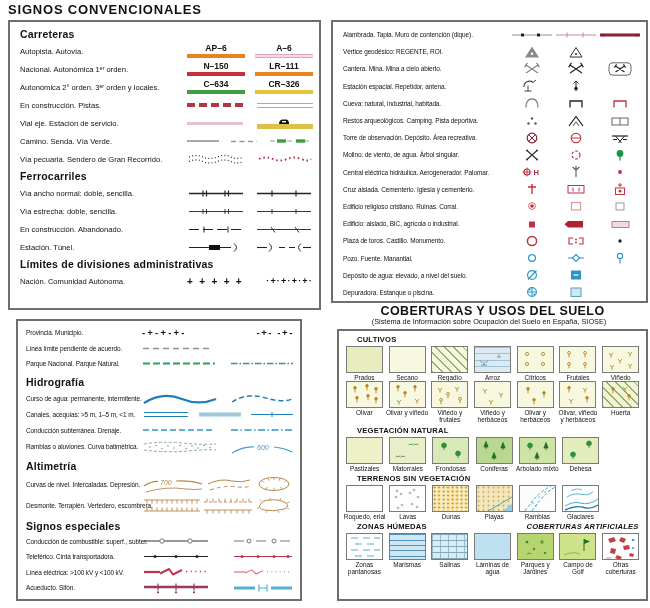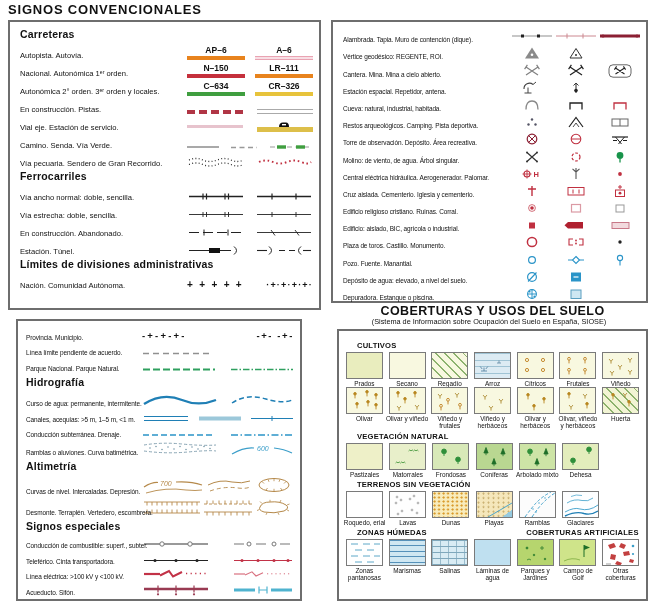--- a/index.html
+++ b/index.html
@@ -6,23 +6,23 @@
   .sheet{position:relative;width:650px;height:608px;background:#fff;overflow:hidden;
          font-family:"Liberation Sans","DejaVu Sans",sans-serif;color:#111;}
   .abs{position:absolute;}
   .titleA{left:8px;top:2px;width:313px;text-align:left;font-size:13px;font-weight:bold;letter-spacing:.8px;}
   .panel{position:absolute;border:2px solid #6e6e6e;box-sizing:border-box;background:#fff;}
   .pA{left:8px;top:20px;width:313px;height:290px;padding:4px 6px 12px 10px;}
   .pB{left:331px;top:20px;width:317px;height:283px;padding:4px 4px 0 10px;}
   .pC{left:16px;top:319px;width:286px;height:282px;padding:4px 6px 0 8px;}
   .pDtitle{left:337px;top:304px;width:311px;text-align:center;font-size:12.5px;font-weight:bold;letter-spacing:.4px;}
   .pDsub{left:328px;top:317px;width:322px;text-align:center;font-size:7.3px;}
-  .pD{left:337px;top:329px;width:311px;height:272px;padding:8px 4px;}
+  .pD{left:337px;top:329px;width:311px;height:272px;padding:2px 4px;}
   .h1{height:16px;display:flex;align-items:center;font-size:10.5px;font-weight:bold;letter-spacing:.2px;}
-  .row{display:flex;align-items:flex-end;}
+  .row{display:flex;align-items:center;}
   .pA .row{height:18px;}
   .pB .row{height:17.2px;}
   .lbl{flex:1 1 0;min-width:0;white-space:nowrap;font-size:8px;transform:scaleX(.95);transform-origin:0 50%;}
   .pB .lbl{font-size:6.8px;letter-spacing:-.1px;}
   .pC .lbl{font-size:6.8px;letter-spacing:-.1px;}
   .cells{display:flex;justify-content:space-between;align-items:center;}
   .pA .cells{width:126px;}
   .pC .cells{width:152px;}
   .cB{width:44px;display:flex;justify-content:center;align-items:center;}
   .badge{width:58px;text-align:center;}
@@ -46,21 +46,21 @@
   .mk-com{font-size:9px;letter-spacing:1.2px;}
   .mk-prov{font-size:9.5px;letter-spacing:2.2px;}
   .mk-mun{font-size:9.5px;letter-spacing:1.6px;}
   .pC .h1{margin-top:2px;}
   .pC .row{height:15.5px;}
   .pC .row.tall{height:17.5px;}
   .pC .row.xtall{height:21px;}
   
   .gh{position:relative;height:10px;font-size:7.6px;font-weight:bold;letter-spacing:.2px;margin:2px 0 1px 0;}
   .gh .g1{margin-left:14px;}
-  .gh .g2{position:absolute;left:176px;width:127px;text-align:center;}
+  .gh .g2{position:absolute;left:176px;width:127px;text-align:center;font-style:italic;}
   .tgrid{display:flex;}
   .tcol{width:43.2px;display:flex;flex-direction:column;align-items:center;}
   .tile{width:37px;height:27px;border:1px solid #7a7a7a;box-sizing:border-box;position:relative;overflow:hidden;}
   .tg{position:absolute;left:0;top:0;}
   .tlab{font-size:6.4px;line-height:1.12;text-align:center;margin-top:1px;}
   .t-prados{background:#e9edbe;}
   .t-secano{background:#f8f8e0;}
   .t-regadio{background:repeating-linear-gradient(45deg,rgba(122,166,90,.85) 0 1.3px,rgba(0,0,0,0) 1.3px 6.5px),#f8f8e0;}
   .t-arroz{background:repeating-linear-gradient(180deg,#9fc3d4 0 1px,rgba(0,0,0,0) 1px 6.5px),#dcebf3;}
   .t-cream{background:#f8f8e0;}

